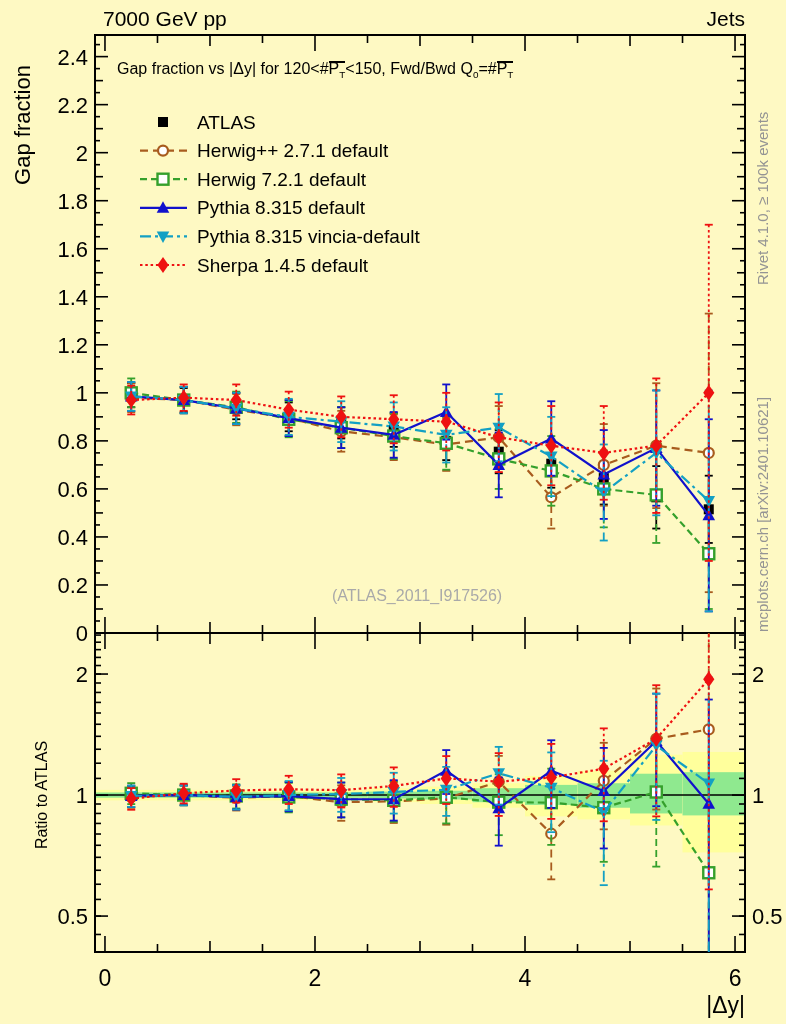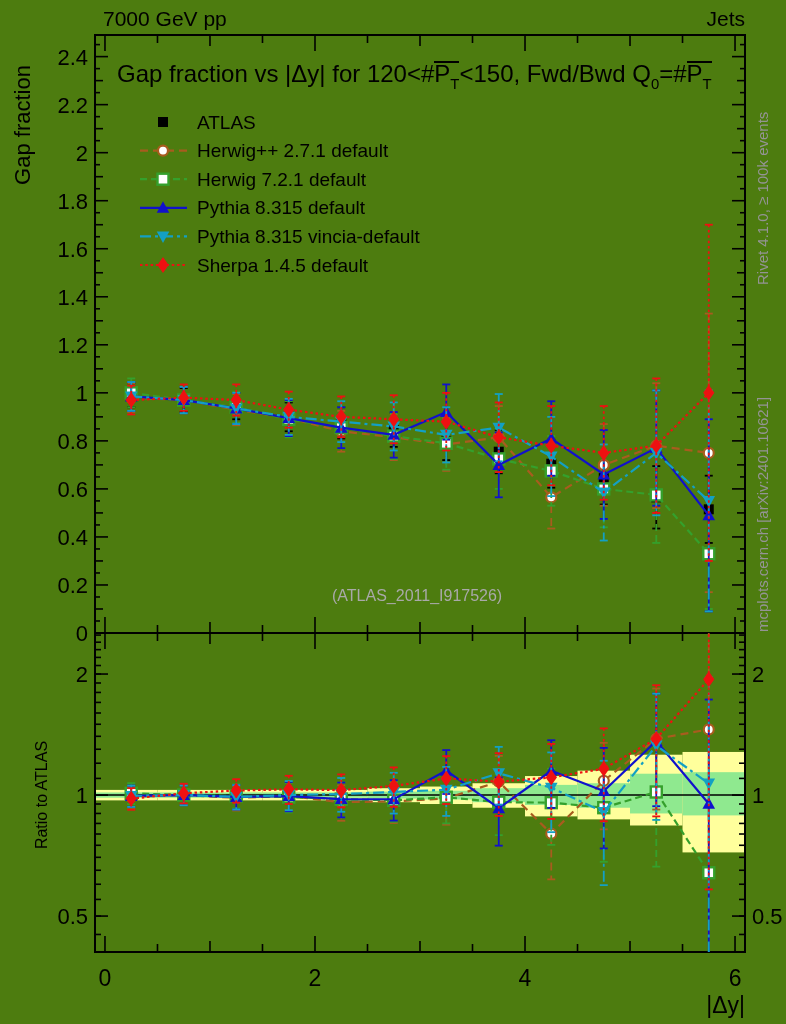--- a/index.html
+++ b/index.html
@@ -1,19 +1,19 @@
 <!DOCTYPE html>
 <html><head>
 <meta charset="utf-8">
 <style>
   html,body{margin:0;padding:0;background:#fff;}
-  #page{position:relative;width:786px;height:1024px;background:#4d7c0f;
+  #page{position:relative;width:786px;height:1024px;background:#fef9c3;
         font-family:"Liberation Sans", sans-serif;overflow:hidden;}
   svg{position:absolute;left:0;top:0;}
-  #plot-title{position:absolute;left:117px;top:60px;font-size:24px;color:#000;
+  #plot-title{position:absolute;left:117px;top:60px;font-size:16px;color:#000;
               white-space:nowrap;font-family:"Liberation Sans",sans-serif;}
   #plot-title .sub{font-size:0.62em;vertical-align:-0.45em;}
   #plot-title .ol{position:relative;display:inline-block;}
   #plot-title .ol::before{content:"";position:absolute;left:0;right:0;top:1px;height:2px;background:#000;}
 </style>
 </head>
 <body>
 
 <div id="page">
   <svg id="chart" width="786" height="1024" viewBox="0 0 786 1024">

